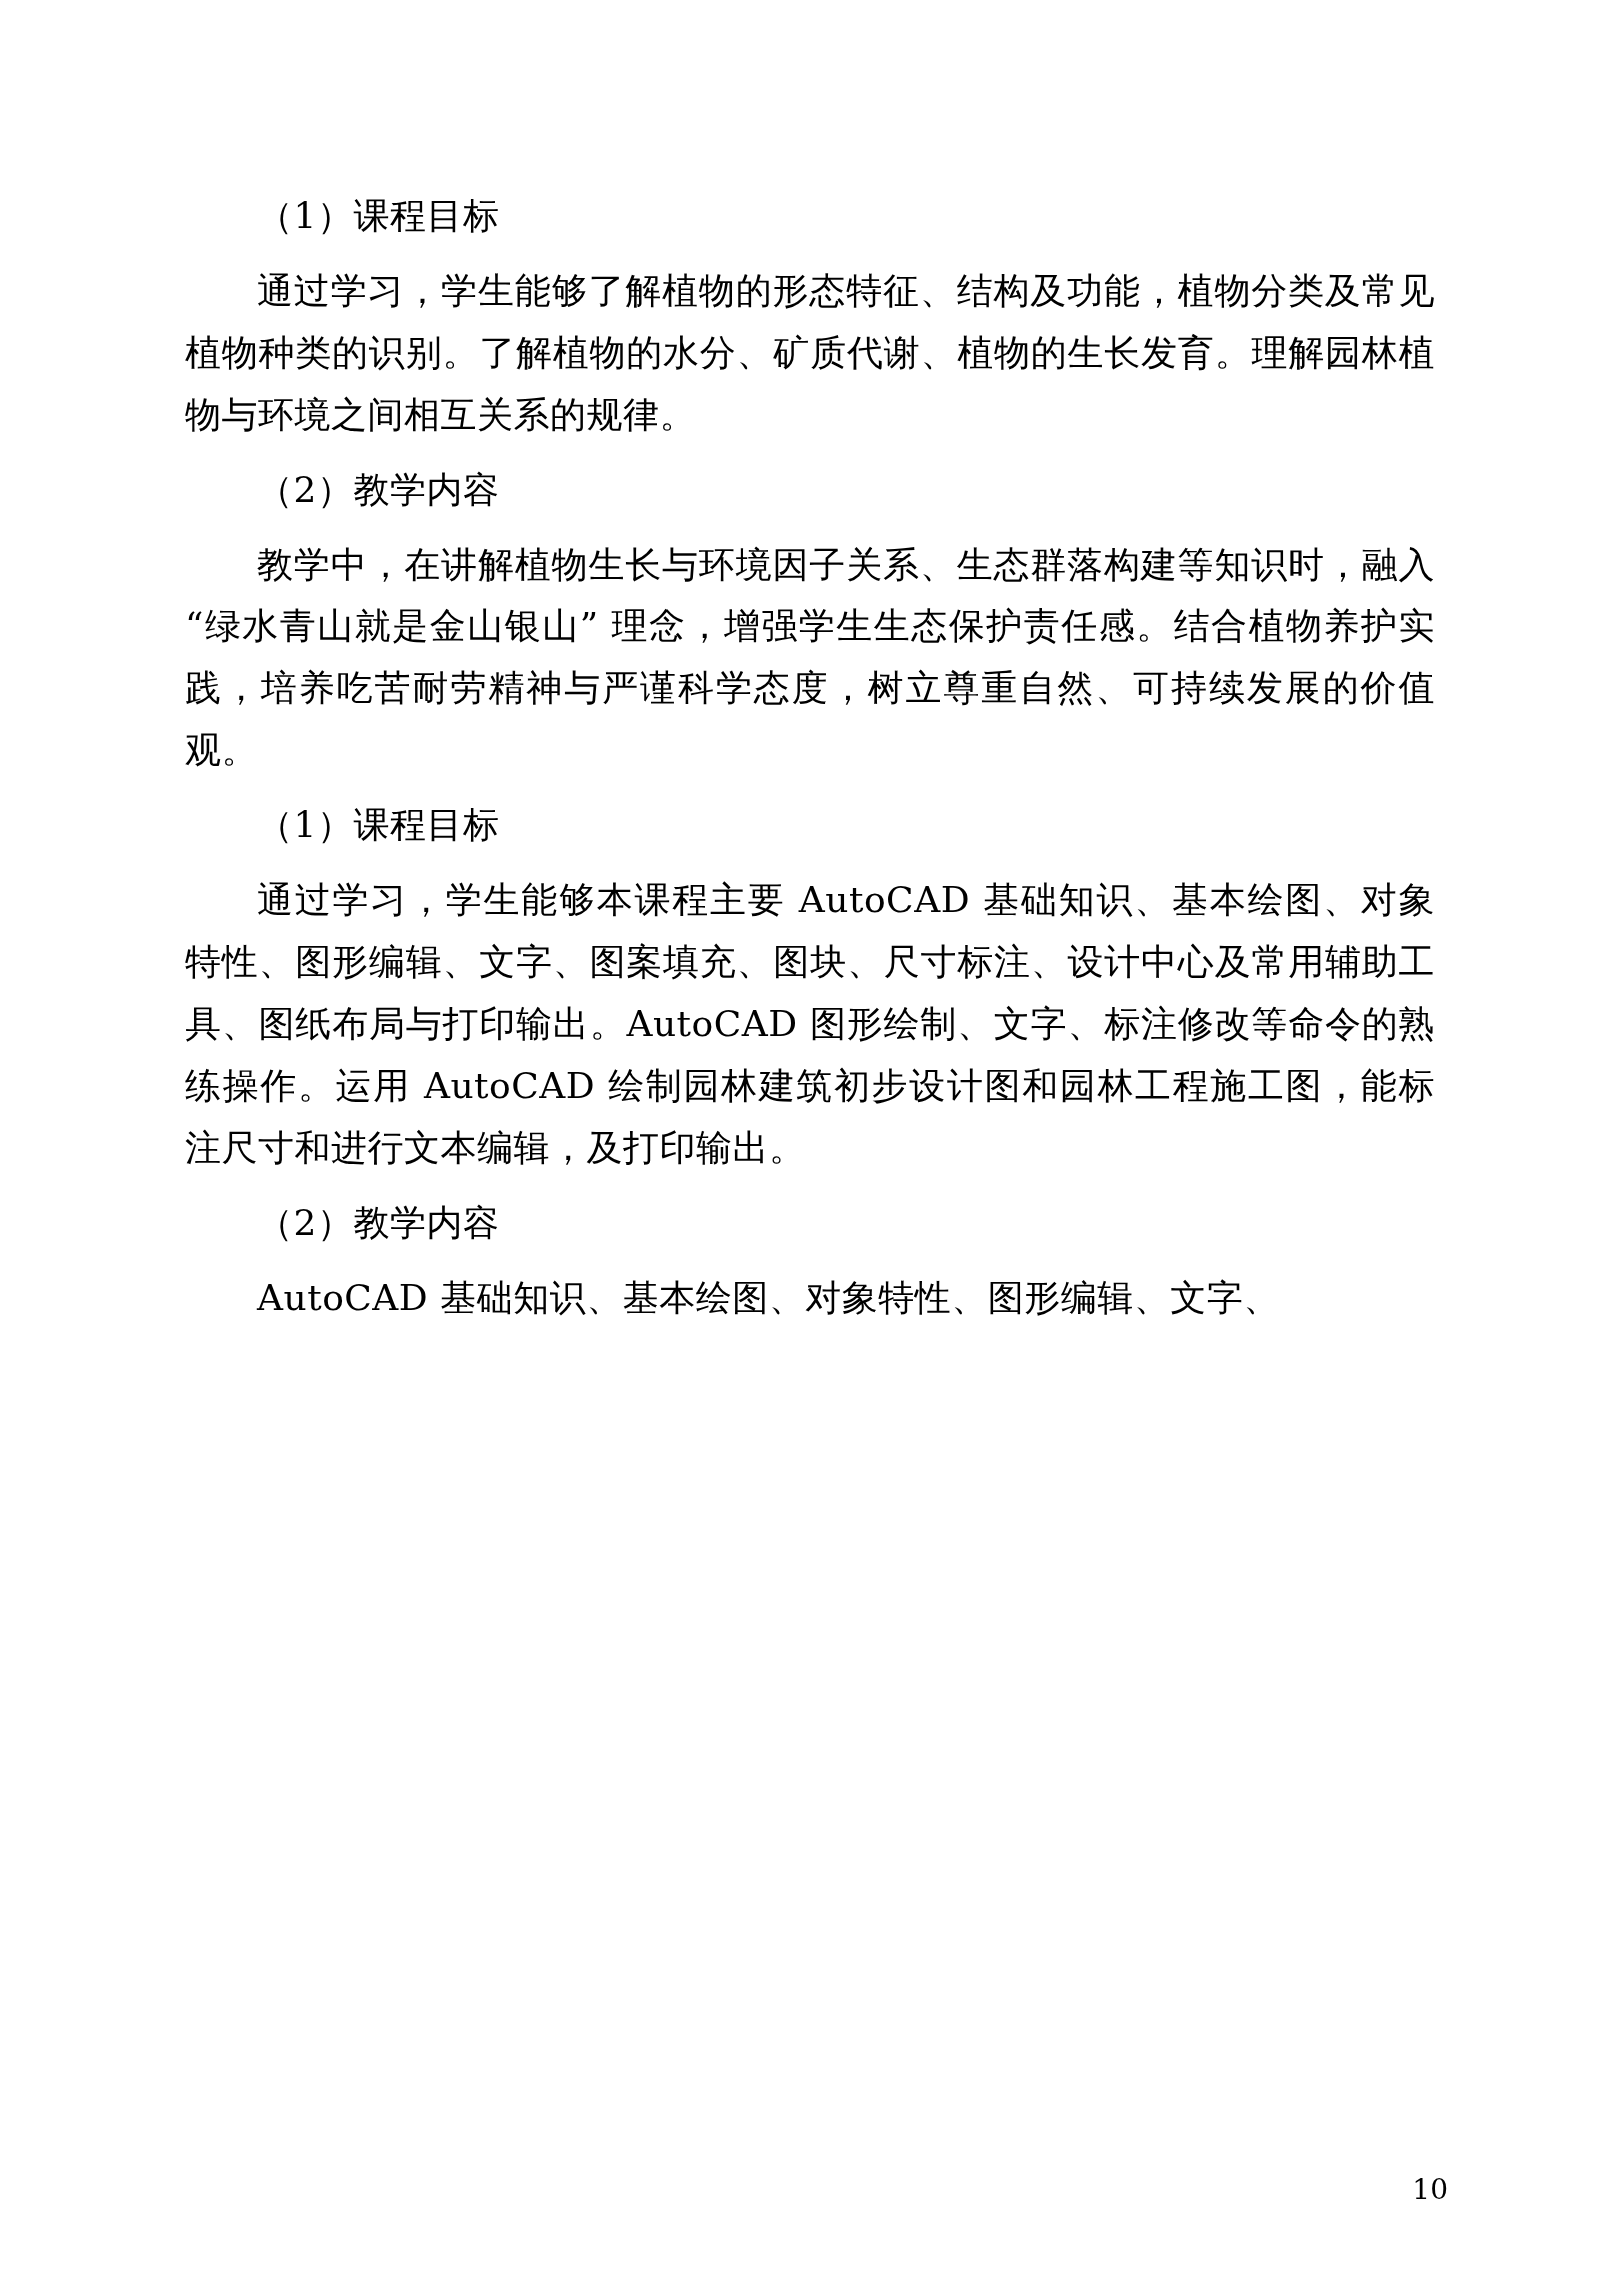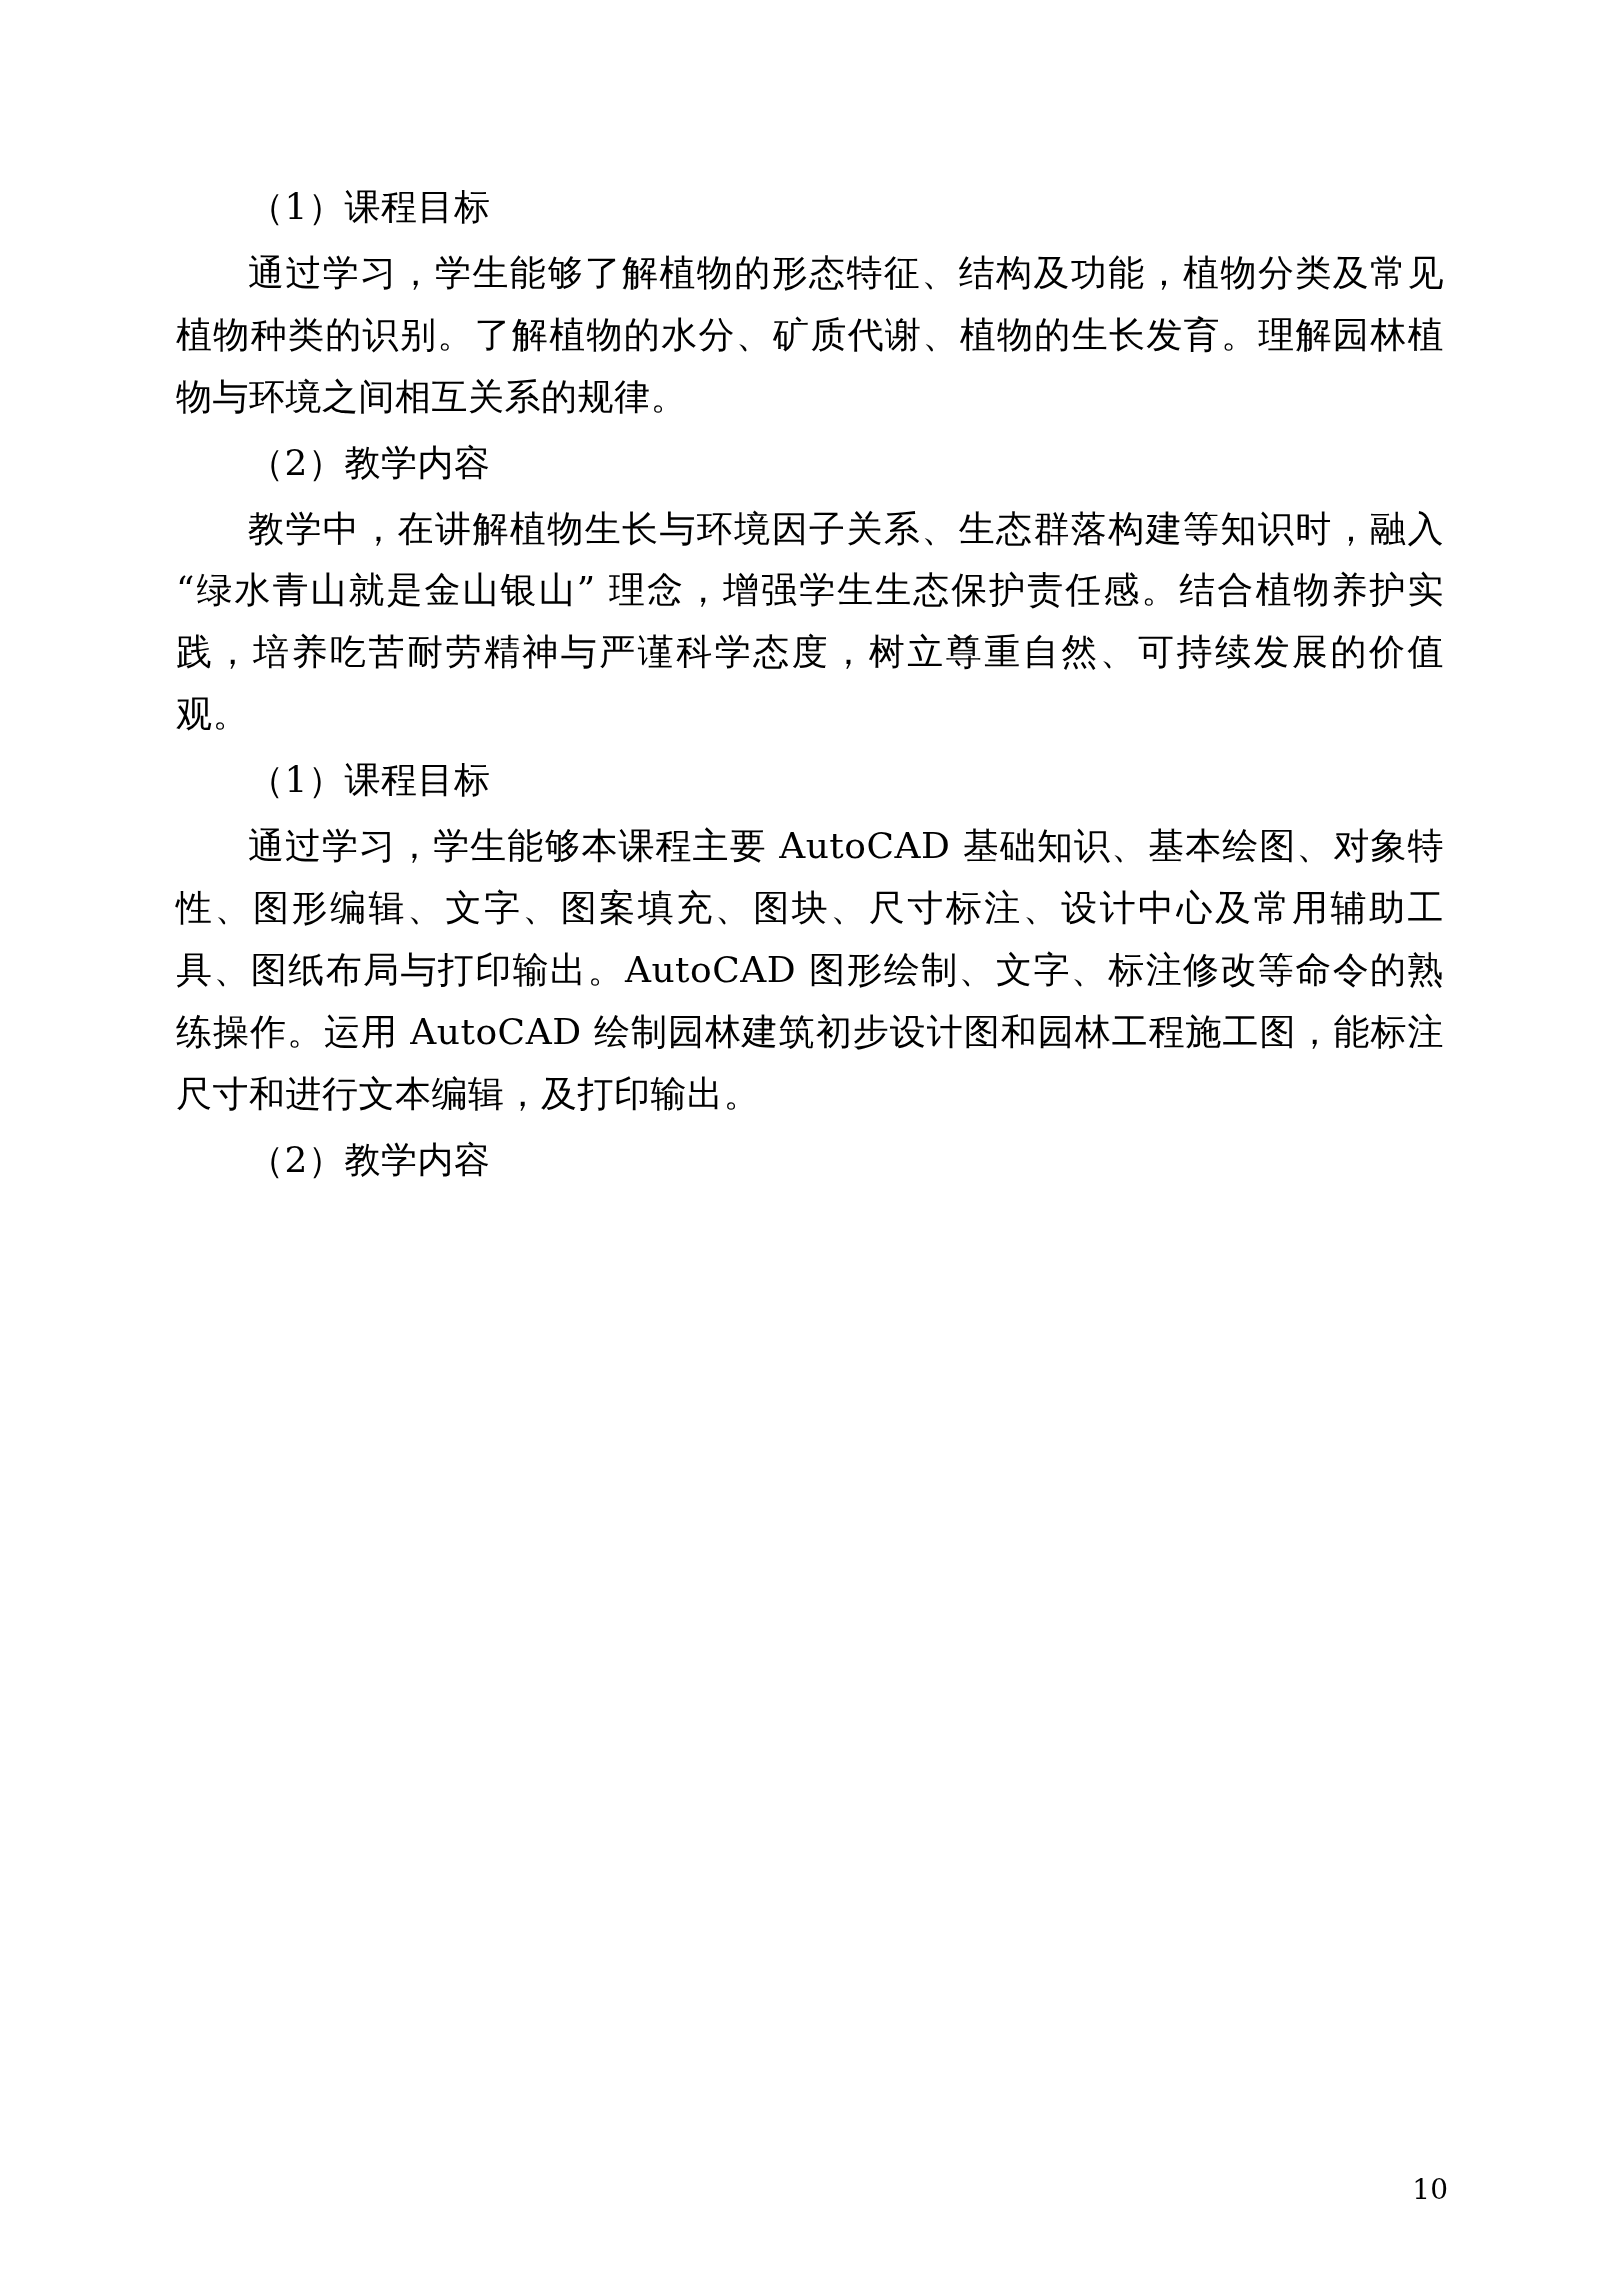--- a/index.html
+++ b/index.html
@@ -20,21 +20,21 @@
     overflow: hidden;
   }
   .body-text {
     font-size: 36px;
     line-height: 1.72;
     text-align: justify;
     text-justify: inter-ideograph;
     letter-spacing: 0.5px;
   }
   p {
-    margin: 4px;
+    margin: 13px;
   }
   .indent {
     text-indent: 2em;
   }
   .heading {
     font-size: 37px;
     font-weight: bold;
     line-height: 1.72;
     text-indent: 1em;
     letter-spacing: 0.5px;
@@ -66,19 +66,20 @@
 
     <p class="indent">教学中，在讲解植物生长与环境因子关系、生态群落构建等知识时，融入 “绿水青山就是金山银山” 理念，增强学生生态保护责任感。结合植物养护实践，培养吃苦耐劳精神与严谨科学态度，树立尊重自然、可持续发展的价值观。</p>
 
 
     <p class="indent">（1）课程目标</p>
 
     <p class="indent">通过学习，学生能够本课程主要 AutoCAD 基础知识、基本绘图、对象特性、图形编辑、文字、图案填充、图块、尺寸标注、设计中心及常用辅助工具、图纸布局与打印输出。AutoCAD 图形绘制、文字、标注修改等命令的熟练操作。运用 AutoCAD 绘制园林建筑初步设计图和园林工程施工图，能标注尺寸和进行文本编辑，及打印输出。</p>
 
     <p class="indent">（2）教学内容</p>
 
+    <p class="indent">AutoCAD 基础知识、基本绘图、对象特性、图形编辑、文字、</p>
 
   </div>
 
   <div class="page-number">10</div>
 
 </div>
 
 
 </body></html>

